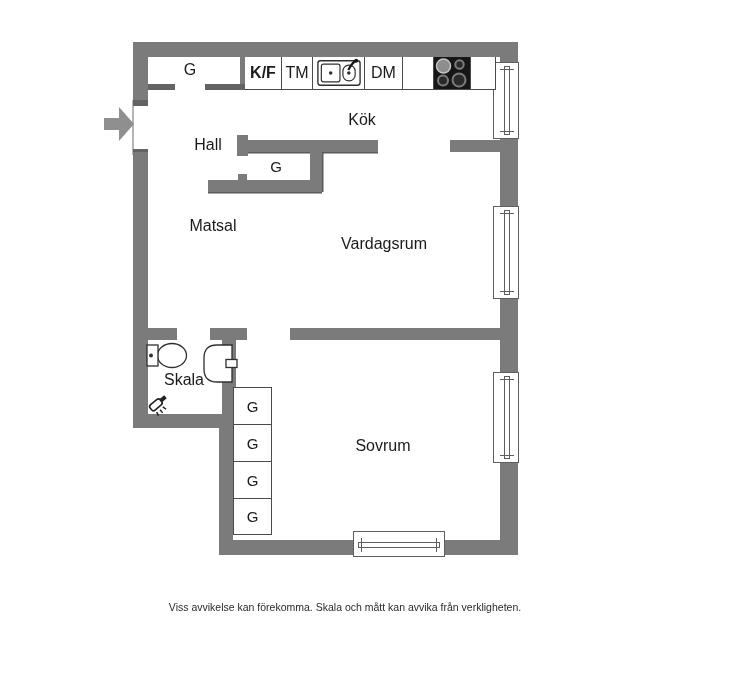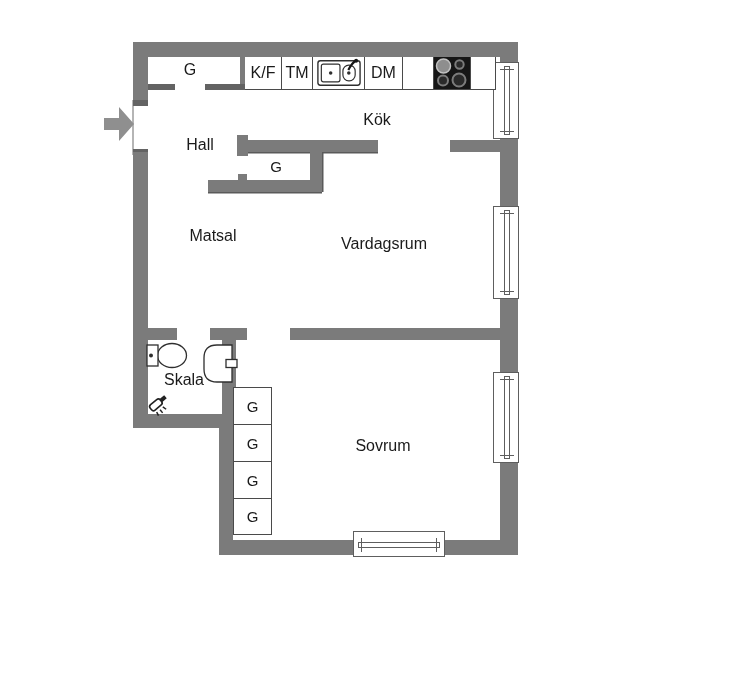--- a/index.html
+++ b/index.html
@@ -101,38 +101,38 @@
       <svg width="35.5" height="32" viewBox="0 0 35.5 32">
         <rect x="0" y="0" width="35.5" height="32" fill="#161616"></rect>
         <circle cx="9.5" cy="9" r="7" fill="#8e8e8e" stroke="#c2c2c2" stroke-width="1.5"></circle>
         <circle cx="25.5" cy="7.5" r="4.2" fill="#2a2a2a" stroke="#7c7c7c" stroke-width="2"></circle>
         <circle cx="9" cy="23.5" r="5" fill="#2a2a2a" stroke="#7c7c7c" stroke-width="2"></circle>
         <circle cx="25" cy="23" r="6.5" fill="#2a2a2a" stroke="#7c7c7c" stroke-width="2"></circle>
       </svg>
     </div>
     <div class="cell" style="width:25px"></div>
   </div>
-  <style>.counter .cell:first-child{width:37px;}</style>
+  <style>.counter .cell:first-child{width:37px;font-weight:bold;}</style>
 
   <div class="gbox" style="top:387px">
       <span>G</span>
     </div>
   <div class="gbox" style="top:424px">
       <span>G</span>
     </div>
   <div class="gbox" style="top:461px">
       <span>G</span>
     </div>
   <div class="gbox" style="top:498px;height:37px">
       <span>G</span>
     </div>
 
-  <div class="lbl" style="left:200px;top:145px">Hall</div>
-  <div class="lbl" style="left:377px;top:120px">Kök</div>
-  <div class="lbl" style="left:213px;top:236px">Matsal</div>
+  <div class="lbl" style="left:208px;top:145px">Hall</div>
+  <div class="lbl" style="left:362px;top:120px">Kök</div>
+  <div class="lbl" style="left:213px;top:226px">Matsal</div>
   <div class="lbl" style="left:384px;top:244px">Vardagsrum</div>
   <div class="lbl" style="left:184px;top:380px">Skala</div>
   <div class="lbl" style="left:383px;top:446px">Sovrum</div>
   <div class="lbl" style="left:190px;top:70px">G</div>
   <div class="lbl lbl-s" style="left:276px;top:166px">G</div>
 
   <svg class="icon" style="left:104px;top:105px" width="31" height="38" viewBox="0 0 31 38">
     <polygon points="0,13 15,13 15,2 30,19 15,36 15,25 0,25" fill="#8f8f8f"></polygon>
   </svg>
 
@@ -148,14 +148,15 @@
   <svg class="icon" style="left:142px;top:388px" width="32" height="34" viewBox="0 0 32 34">
     <g transform="rotate(-40 16 17)">
       <rect x="8" y="12" width="13" height="7" rx="2.5" fill="#fff" stroke="#222" stroke-width="1.6"></rect>
       <rect x="21" y="13.5" width="6" height="4" fill="#222"></rect>
       <line x1="10.5" y1="21.5" x2="9.5" y2="25.5" stroke="#222" stroke-width="1.5"></line>
       <line x1="14.5" y1="22" x2="14.5" y2="26" stroke="#222" stroke-width="1.5"></line>
       <line x1="18.5" y1="21.5" x2="19.5" y2="25.5" stroke="#222" stroke-width="1.5"></line>
     </g>
   </svg>
 
+  <div class="disclaimer">Viss avvikelse kan förekomma. Skala och mått kan avvika från verkligheten.</div>
 
 </div>
 
 </body></html>

